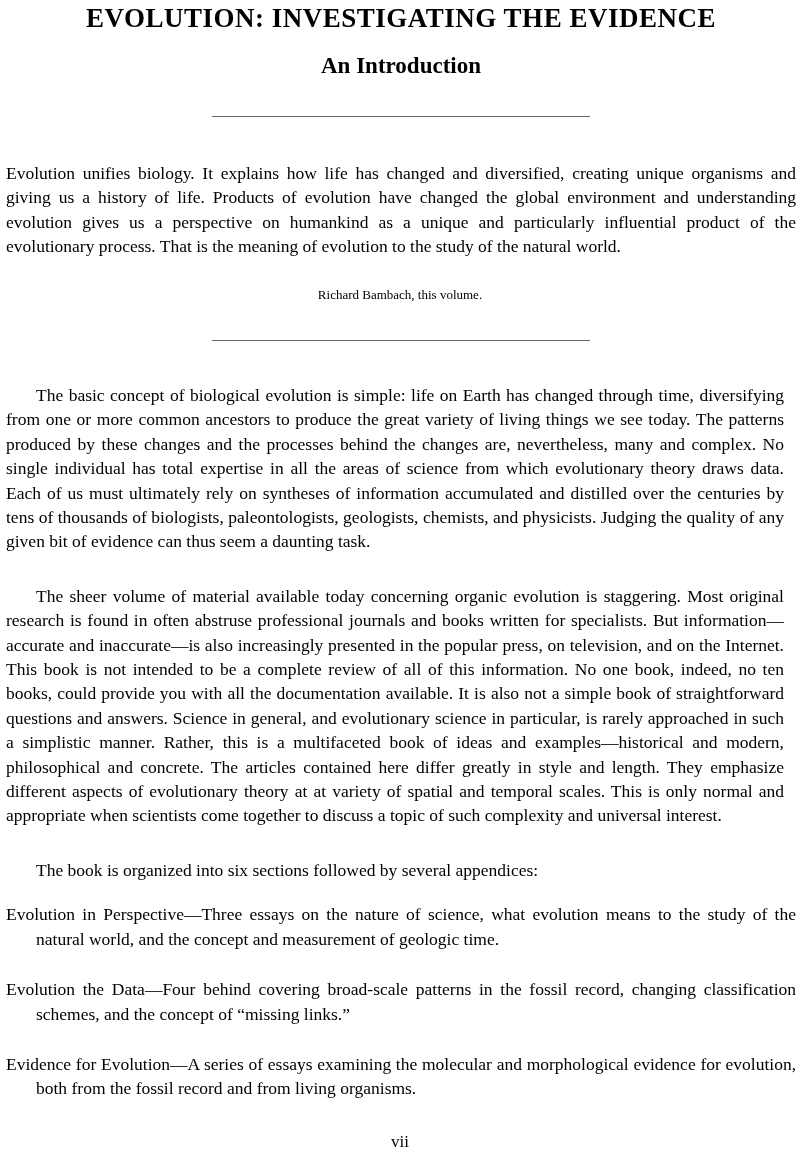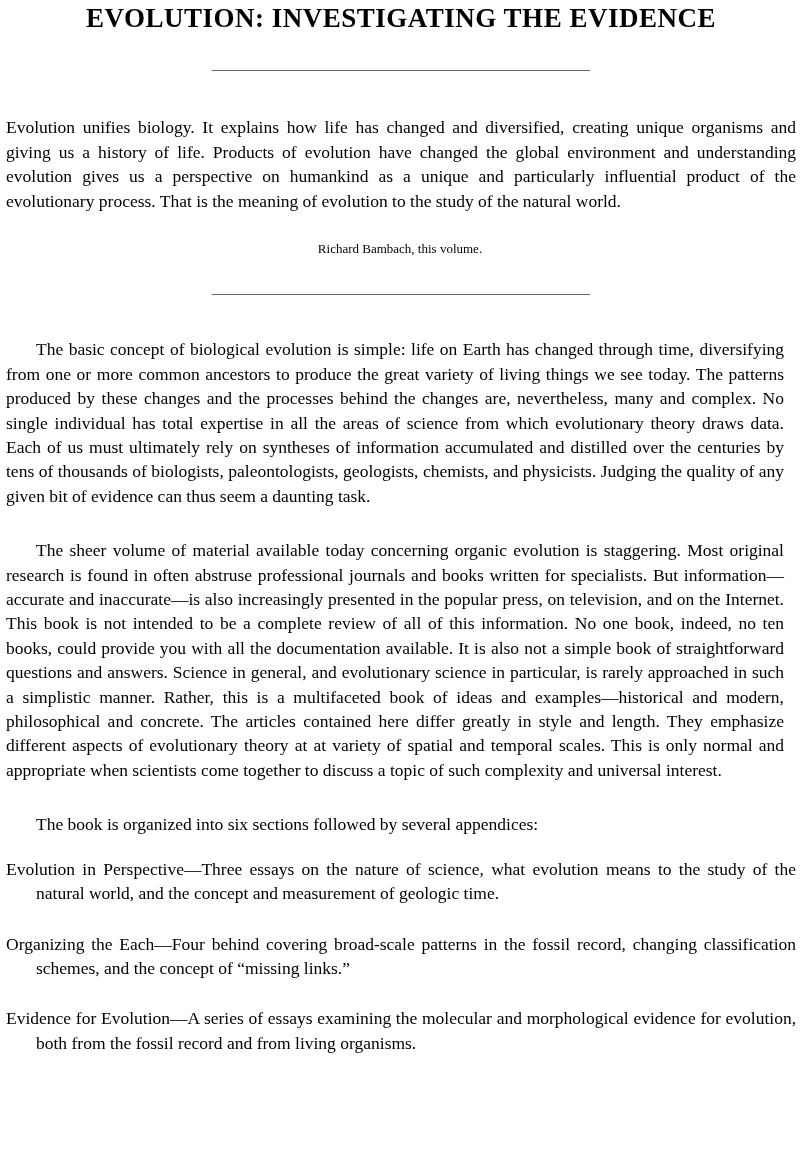--- a/index.html
+++ b/index.html
@@ -92,35 +92,37 @@
     line-height: 20px;
   }
 </style>
 </head>
 <body>
 
 <div class="page">
 
   <h1 class="title">EVOLUTION: INVESTIGATING THE EVIDENCE</h1>
 
+  <h2 class="subtitle">An Introduction</h2>
 
   <hr class="rule">
 
   <p class="epigraph">Evolution unifies biology. It explains how life has changed and diversified, creating unique organisms and giving us a history of life. Products of evolution have changed the global environment and understanding evolution gives us a perspective on humankind as a unique and particularly influential product of the evolutionary process. That is the meaning of evolution to the study of the natural world.</p>
 
   <p class="attribution">Richard Bambach, this volume.</p>
 
   <hr class="rule second">
 
   <p class="body-para first-after-rule first-line-indent">The basic concept of biological evolution is simple: life on Earth has changed through time, diversifying from one or more common ancestors to produce the great variety of living things we see today. The patterns produced by these changes and the processes behind the changes are, nevertheless, many and complex. No single individual has total expertise in all the areas of science from which evolutionary theory draws data. Each of us must ultimately rely on syntheses of information accumulated and distilled over the centuries by tens of thousands of biologists, paleontologists, geologists, chemists, and physicists. Judging the quality of any given bit of evidence can thus seem a daunting task.</p>
 
   <p class="body-para first-line-indent">The sheer volume of material available today concerning organic evolution is staggering. Most original research is found in often abstruse professional journals and books written for specialists. But information—accurate and inaccurate—is also increasingly presented in the popular press, on television, and on the Internet. This book is not intended to be a complete review of all of this information. No one book, indeed, no ten books, could provide you with all the documentation available. It is also not a simple book of straightforward questions and answers. Science in general, and evolutionary science in particular, is rarely approached in such a simplistic manner. Rather, this is a multifaceted book of ideas and examples—historical and modern, philosophical and concrete. The articles contained here differ greatly in style and length. They emphasize different aspects of evolutionary theory at at variety of spatial and temporal scales. This is only normal and appropriate when scientists come together to discuss a topic of such complexity and universal interest.</p>
 
   <p class="body-para first-line-indent">The book is organized into six sections followed by several appendices:</p>
 
   <p class="section-entry first-entry"><b>Evolution in Perspective</b><span>—Three essays on the nature of science, what evolution means to the study of the natural world, and the concept and measurement of geologic time.</span></p>
 
-  <p class="section-entry"><b>Organizing the Each</b><span>—Four behind covering broad-scale patterns in the fossil record, changing classification schemes, and the concept of “missing links.”</span></p>
+  <p class="section-entry"><b>Evolution the Data</b><span>—Four behind covering broad-scale patterns in the fossil record, changing classification schemes, and the concept of “missing links.”</span></p>
 
   <p class="section-entry"><b>Evidence for Evolution</b><span>—A series of essays examining the molecular and morphological evidence for evolution, both from the fossil record and from living organisms.</span></p>
 
+  <div class="page-number">vii</div>
 
 </div>
 
 </body></html>

